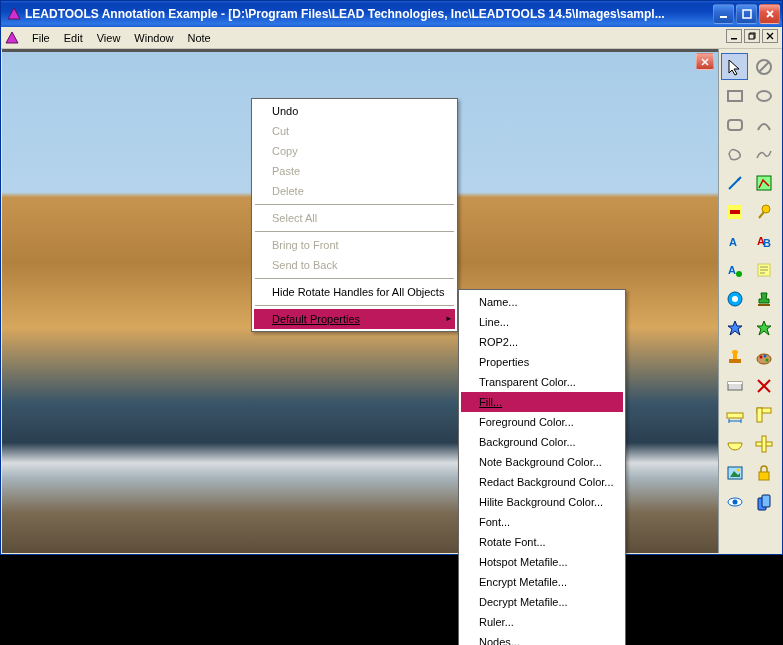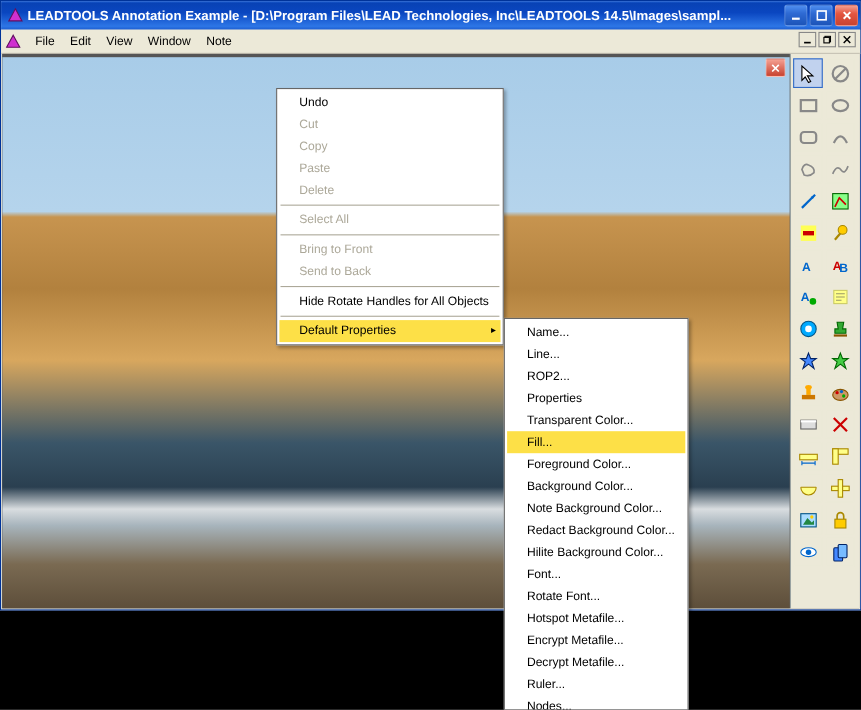--- a/index.html
+++ b/index.html
@@ -20,24 +20,24 @@
 .client { position: absolute; top: 48px; left: 1px; right: 1px; bottom: 1px; display: flex; background: #7a7a7a; }
 .doc { flex: 1; position: relative; background: #555; overflow: hidden; }
 .doc-inner { position: absolute; top: 3px; left: 0; right: 0; bottom: 0; background: linear-gradient(to bottom,#a8cce8 0%,#b5d4ec 28%,#c7944f 29%,#b2813e 42%,#d8a75e 55%,#3a5568 70%,#2a3f50 78%,#d9dde0 82%,#a7b4bc 85%,#7a6a52 92%,#5d4e3a 100%); }
 .doc-close { position: absolute; top: 4px; right: 4px; width: 18px; height: 17px; background: linear-gradient(to bottom,#f5a193,#c8422f); border: 1px solid #fff5; border-radius: 2px; color: #fff; display: flex; align-items: center; justify-content: center; font-weight: bold; font-size: 10px; }
 .toolbox { width: 63px; background: #ece9d8; border-left: 1px solid #919b9c; display: flex; flex-wrap: wrap; align-content: flex-start; padding: 4px 2px; gap: 2px; }
 .tool { width: 27px; height: 27px; border: 1px solid #ece9d8; display: flex; align-items: center; justify-content: center; cursor: default; }
 .tool.sel { border: 1px solid #316ac5; background: #c1d2ee; }
 .menu { position: absolute; background: #fff; border: 1px solid #666; box-shadow: 2px 2px 3px rgba(0,0,0,.3); padding: 2px; z-index: 100; }
 .menu .row { padding: 4px 20px 4px 18px; white-space: nowrap; cursor: default; position: relative; }
 .menu .row.disabled { color: #aca899; }
-.menu .row.hl { background: #fde047; }
+.menu .row.hl { background: #be185d; text-decoration: underline; }
 .menu .sep { height: 1px; background: #aca899; margin: 3px 1px; }
 .menu .sub::after { content: "▸"; position: absolute; right: 4px; top: 4px; font-size: 9px; }
-#menu1 { top: 80px; left: 251px; width: 207px; }
+#menu1 { top: 98px; left: 251px; width: 207px; }
 #menu2 { top: 289px; left: 458px; width: 168px; }
 svg { display: block; }
 </style>
 </head>
 <body>
 
 <div class="window">
   <div class="titlebar">
     <span class="logo">
       <svg width="14" height="14">

